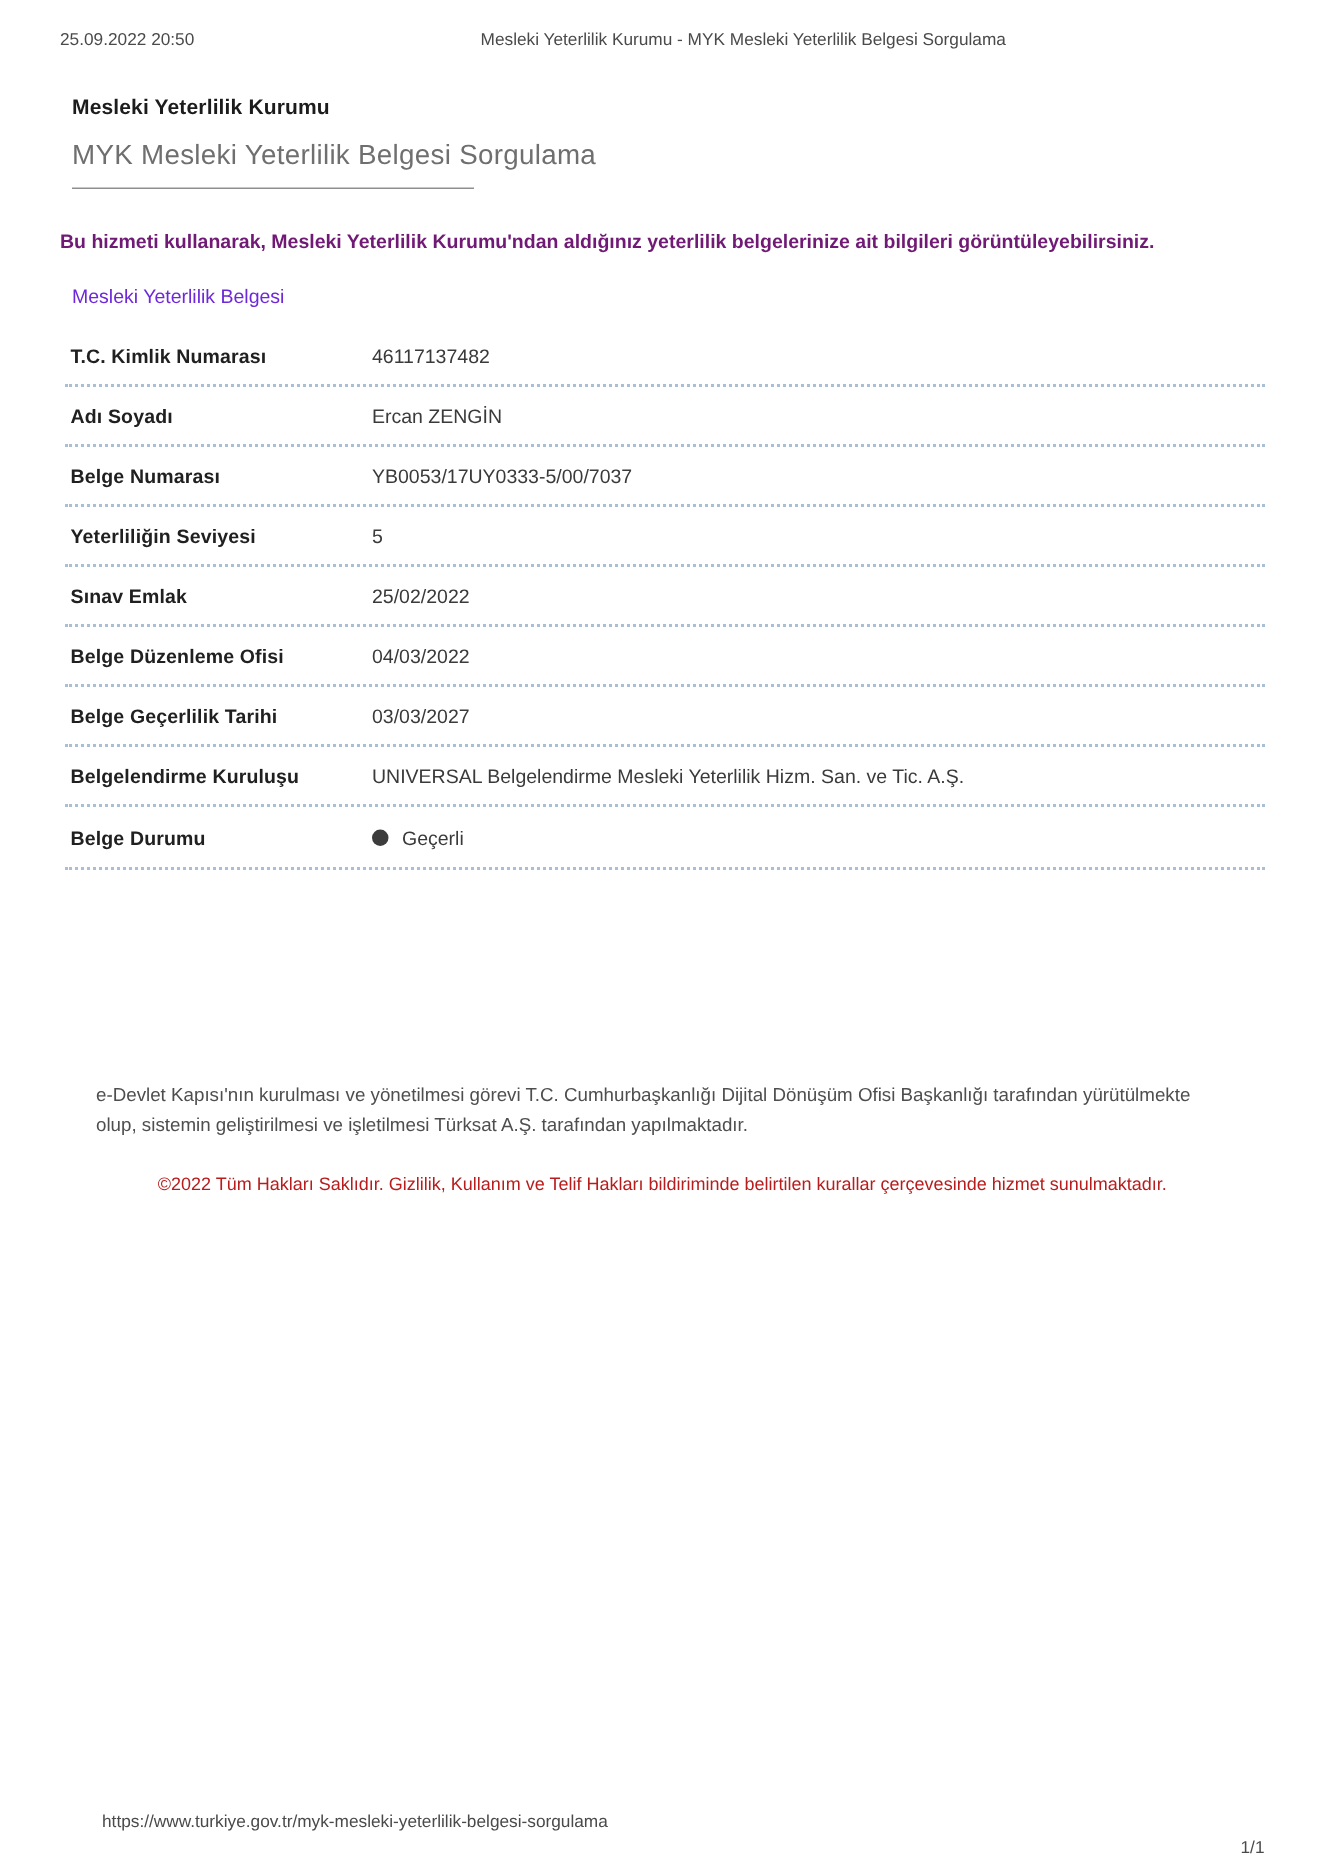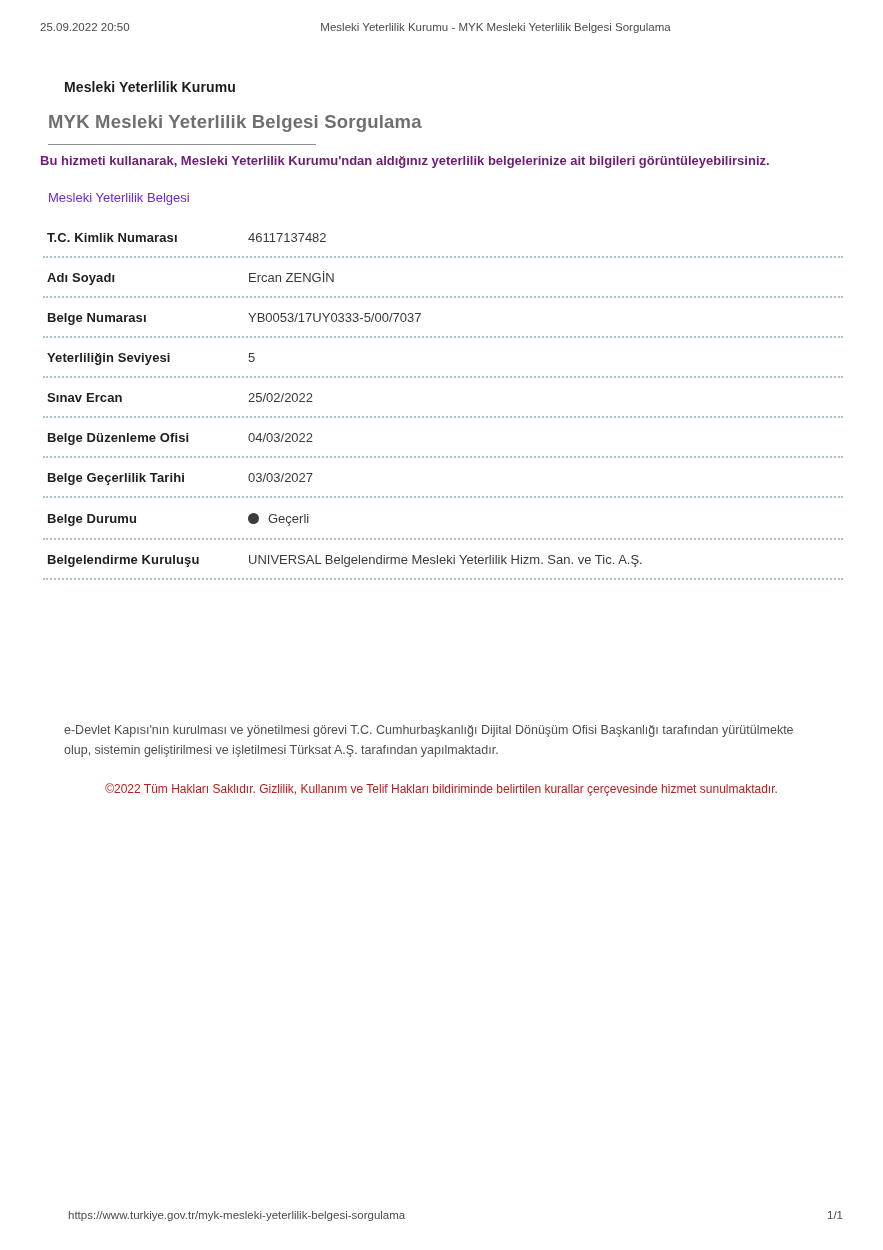--- a/index.html
+++ b/index.html
@@ -31,35 +31,35 @@
     }
     .print-footer {
       position: absolute;
       top: 1209px; left: 40px; right: 40px;
       height: 15px;
       font-size: 11.5px;
       color: #4a4a4a;
       margin-left: 28px;
     }
     .pf-url { position: absolute; left: 0; top: 0; white-space: nowrap; }
-    .pf-page { position: absolute; right: 0; top: 0; text-align: right; }
+    .pf-page { position: absolute; right: 0; top: 17px; text-align: right; }
 
     
     .heading { position: absolute; top: 63px; left: 48px; }
     .inst-title {
-      margin: 16px;
+      margin: 0;
       font-size: 14px;
       font-weight: bold;
       color: #1c1c1c;
       letter-spacing: 0.1px;
     }
     .svc-title {
       margin: 13px 0 0 0;
       font-size: 18.5px;
-      font-weight: 700;
+      font-weight: 400;
       color: #6f6f6f;
       letter-spacing: 0.2px;
       white-space: nowrap;
     }
     .title-underline {
       margin-top: 11px;
       width: 268px;
       height: 0;
       border-top: 1px solid #8f8f8f;
     }
@@ -165,42 +165,42 @@
     </div>
     <div class="cert-row">
       <div class="cert-label">Belge Numarası</div>
       <div class="cert-value">YB0053/17UY0333-5/00/7037</div>
     </div>
     <div class="cert-row">
       <div class="cert-label">Yeterliliğin Seviyesi</div>
       <div class="cert-value">5</div>
     </div>
     <div class="cert-row">
-      <div class="cert-label">Sınav Ercan</div>
+      <div class="cert-label">Sınav Emlak</div>
       <div class="cert-value">25/02/2022</div>
     </div>
     <div class="cert-row">
       <div class="cert-label">Belge Düzenleme Ofisi</div>
       <div class="cert-value">04/03/2022</div>
     </div>
     <div class="cert-row">
       <div class="cert-label">Belge Geçerlilik Tarihi</div>
       <div class="cert-value">03/03/2027</div>
+    </div>
+    <div class="cert-row">
+      <div class="cert-label">Belgelendirme Kuruluşu</div>
+      <div class="cert-value">UNIVERSAL Belgelendirme Mesleki Yeterlilik Hizm. San. ve Tic. A.Ş.</div>
     </div>
     <div class="cert-row tall">
       <div class="cert-label">Belge Durumu</div>
       <div class="cert-value">
         <span class="status-dot"></span>
         <span>Geçerli</span>
       </div>
     </div>
-    <div class="cert-row">
-      <div class="cert-label">Belgelendirme Kuruluşu</div>
-      <div class="cert-value">UNIVERSAL Belgelendirme Mesleki Yeterlilik Hizm. San. ve Tic. A.Ş.</div>
-    </div>
   </div>
 
   <p class="footer-info">e-Devlet Kapısı'nın kurulması ve yönetilmesi görevi T.C. Cumhurbaşkanlığı Dijital Dönüşüm Ofisi Başkanlığı tarafından yürütülmekte olup, sistemin geliştirilmesi ve işletilmesi Türksat A.Ş. tarafından yapılmaktadır.</p>
   <p class="copyright">©2022 Tüm Hakları Saklıdır. Gizlilik, Kullanım ve Telif Hakları bildiriminde belirtilen kurallar çerçevesinde hizmet sunulmaktadır.</p>
 
   <div class="print-footer">
     <span class="pf-url">https://www.turkiye.gov.tr/myk-mesleki-yeterlilik-belgesi-sorgulama</span>
     <span class="pf-page">1/1</span>
   </div>
 

